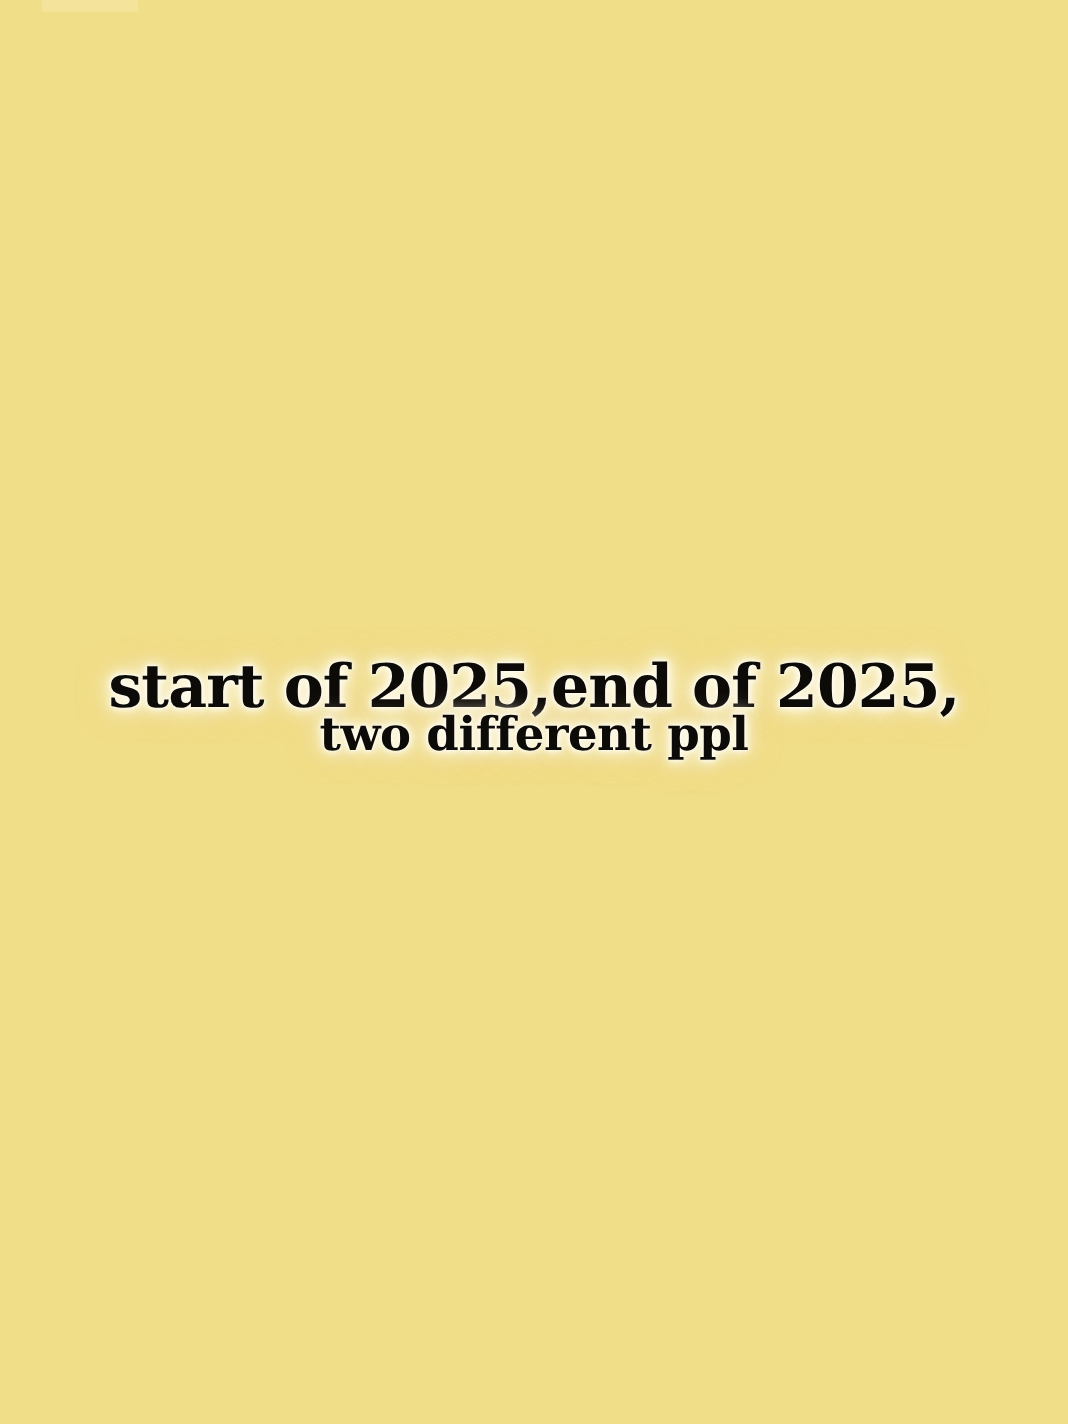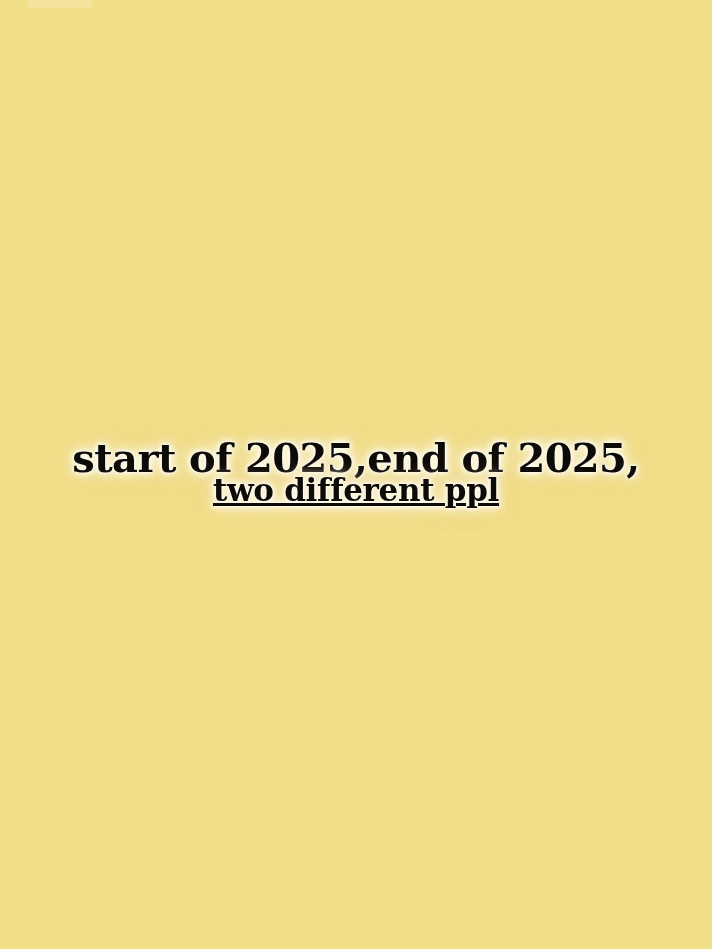--- a/index.html
+++ b/index.html
@@ -73,21 +73,20 @@
   }
 
   .caption-line.line-1 {
     font-size: 40px;
     letter-spacing: -0.6px;
   }
 
   .caption-line.line-2 {
     font-size: 31px;
     letter-spacing: -0.3px;
-    text-decoration: underline;
   }
 </style>
 </head>
 <body>
 
 <div class="canvas">
 
   <div class="top-artifact"></div>
 
   <div class="caption-block">

